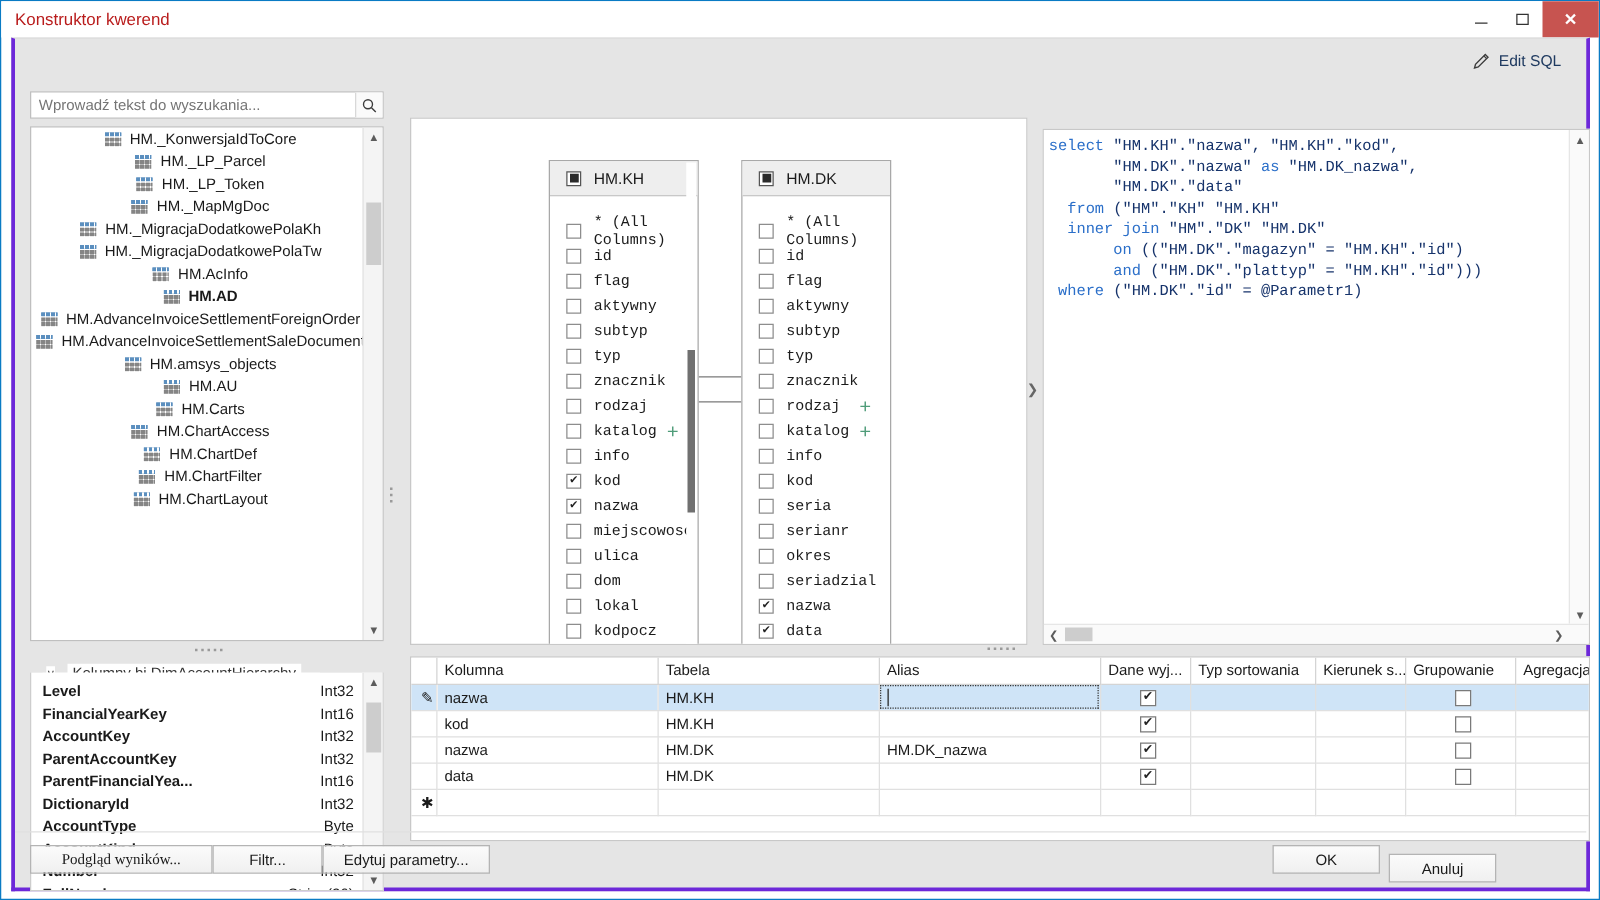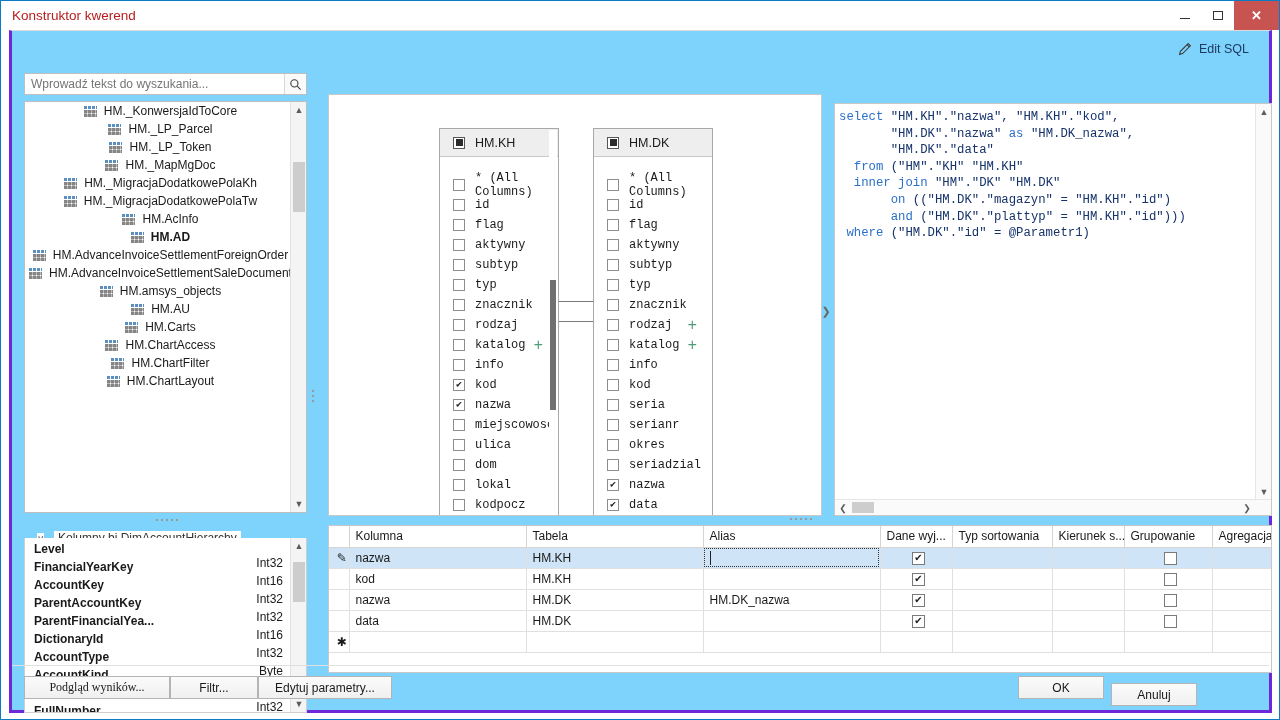--- a/index.html
+++ b/index.html
@@ -41,21 +41,21 @@
   }
   .win-btn.close { width: 45px; background: #c75450; }
   .glyph-min { width: 10px; height: 1px; background: #333; margin-top: 6px; }
   .glyph-max { width: 10px; height: 9px; border: 1px solid #333; }
   .glyph-close { color: #fff; font-size: 13px; font-weight: bold; line-height: 1; }
 
   
   #client {
     position: absolute; left: 8px; top: 29px;
     width: 1263px; height: 683px;
-    background: #7dd3fc;
+    background: #e5e5e5;
     border: 3px solid #6d28d9;
     border-top: 1px solid #dcdcdc;
   }
   #client-inner {
     position: absolute; left: 0; top: 0; right: 0; bottom: 0;
   }
 
   
   #editsql-bar {
     position: absolute; left: 0; top: 0; right: 0; height: 34px;
@@ -180,22 +180,22 @@
   #cols-list {
     position: absolute; left: 0; top: 7px;
     width: 283px; height: 175px;
     border: 1px solid #cdcdcd; border-top: none;
     background: #fff; overflow: hidden;
   }
   #cols-list-inner {
     position: absolute; left: 0; top: 4px; right: 16px; bottom: 0;
   }
   .col-item {
-    height: 18px; display: flex; align-items: flex-start;
-    padding: 0 7px 0 9px; font-size: 12px; flex-direction: column;
+    height: 18px; display: flex; align-items: flex-end;
+    padding: 0 7px 0 9px; font-size: 12px;
   }
   .col-item .cname { font-weight: bold; color: #1a1a1a; }
   .col-item .ctype { margin-left: auto; color: #1a1a1a; }
 
   
   #diagram {
     position: absolute; left: 316px; top: 63px;
     width: 494px; height: 422px;
     border: 1px solid #c8c8c8;
     background: #fff;
@@ -443,20 +443,24 @@
                 <span class="tbl-icon"></span>
                 <span>HM.AU</span>
               </div>
               <div class="tbl-item">
                 <span class="tbl-icon"></span>
                 <span>HM.Carts</span>
               </div>
               <div class="tbl-item">
                 <span class="tbl-icon"></span>
                 <span>HM.ChartAccess</span>
+              </div>
+              <div class="tbl-item">
+                <span class="tbl-icon"></span>
+                <span>HM.ChartDef</span>
               </div>
               <div class="tbl-item">
                 <span class="tbl-icon"></span>
                 <span>HM.ChartFilter</span>
               </div>
               <div class="tbl-item">
                 <span class="tbl-icon"></span>
                 <span>HM.ChartLayout</span>
               </div>
             </div>

